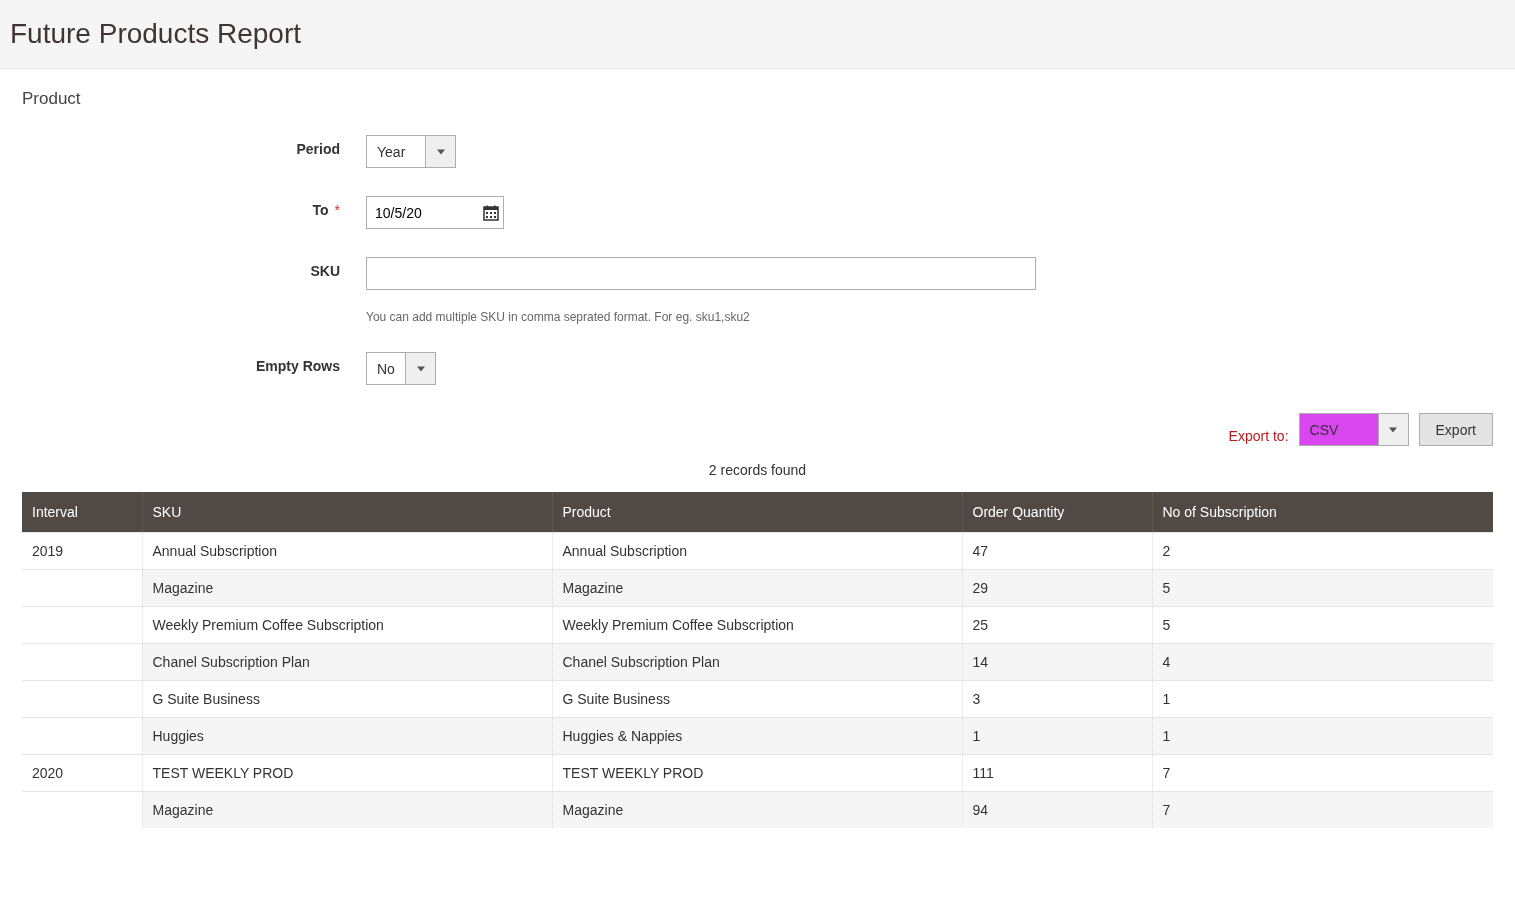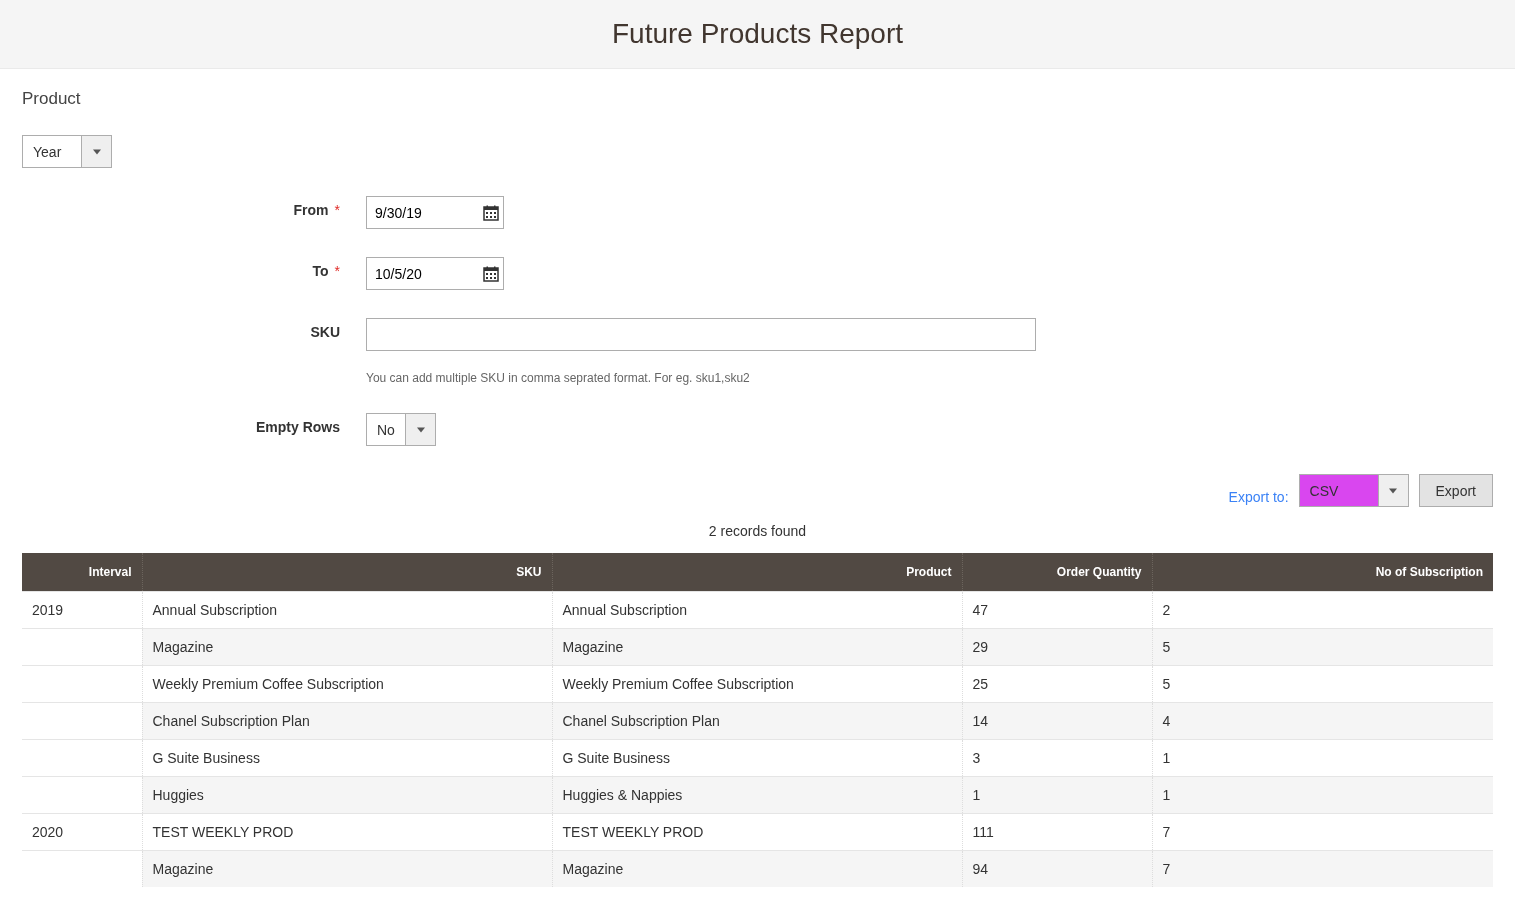--- a/index.html
+++ b/index.html
@@ -1,21 +1,20 @@
 <!DOCTYPE html>
 <html><head>
 <meta charset="utf-8">
 <style>
   * { box-sizing: border-box; }
   html, body { margin:0; padding:0; font-family: Arial, Helvetica, sans-serif; background:#fff; color:#333; }
   .page-header {
     background:#f5f5f5;
     border-bottom:1px solid #eaeaea;
     padding:18px 10px 18px 10px;
-    text-align:center;
   }
   .page-title {
     font-size:28px;
     font-weight:400;
     color:#41362f;
     margin:0;
   }
   .content {
     padding:20px 22px 10px 22px;
   }
@@ -111,21 +110,21 @@
   .export-bar {
     display:flex;
     justify-content:flex-end;
     align-items:center;
     gap:10px;
     margin-top:8px;
     margin-bottom:16px;
   }
   .export-label {
     font-size:14px;
-    color:#3b82f6;
+    color:#b91c1c;
     margin-top:12px;
   }
   .export-select {
     display:flex;
   }
   .export-select .sel {
     border:1px solid #adadad;
     height:33px;
     width:80px;
     padding:0 10px;
@@ -150,23 +149,23 @@
     text-align:center;
   }
   table.report {
     width:100%;
     border-collapse:collapse;
     table-layout:fixed;
   }
   table.report thead th {
     background:#514943;
     color:#fff;
-    font-size:12px;
-    font-weight:700;
-    text-align:right;
+    font-size:14px;
+    font-weight:400;
+    text-align:left;
     padding:12px 10px;
     border-left:1px dotted #6b645d;
   }
   table.report thead th:first-child { border-left:none; }
   table.report tbody td {
     font-size:14px;
     padding:10px 10px;
     color:#333;
     border-left:1px dotted #ddd;
     border-top:1px solid #e5e5e5;
@@ -192,56 +191,33 @@
 
 <div class="page-header">
   <h1 class="page-title">Future Products Report</h1>
 </div>
 
 <div class="content">
 
   <div class="filter-header">Product</div>
 
   <div class="form-row">
+    <div class="form-label">Period</div>
     <div class="form-control">
       <div class="select-wrap">
         <div class="select-main">Year</div>
         <div class="select-btn">
           <svg viewBox="0 0 10 6">
               <path d="M0 0 L10 0 L5 6 Z"></path>
             </svg>
         </div>
       </div>
     </div>
   </div>
 
-  <div class="form-row">
-    <div class="form-label">
-      <span>From</span><span class="required-star">*</span>
-    </div>
-    <div class="form-control">
-      <div class="date-wrap">
-        <input type="text" value="9/30/19" style="">
-        <div class="date-icon">
-          <svg viewBox="0 0 16 16">
-            <rect x="1" y="2" width="14" height="13" fill="none" stroke="#333" stroke-width="1.5"></rect>
-            <rect x="1" y="2" width="14" height="3" fill="#333"></rect>
-            <rect x="3.5" y="0.5" width="1.5" height="3" fill="#333"></rect>
-            <rect x="11" y="0.5" width="1.5" height="3" fill="#333"></rect>
-            <rect x="3" y="7" width="2" height="2" fill="#333"></rect>
-            <rect x="7" y="7" width="2" height="2" fill="#333"></rect>
-            <rect x="11" y="7" width="2" height="2" fill="#333"></rect>
-            <rect x="3" y="11" width="2" height="2" fill="#333"></rect>
-            <rect x="7" y="11" width="2" height="2" fill="#333"></rect>
-            <rect x="11" y="11" width="2" height="2" fill="#333"></rect>
-          </svg>
-        </div>
-      </div>
-    </div>
-  </div>
 
   <div class="form-row">
     <div class="form-label">
       <span>To</span><span class="required-star">*</span>
     </div>
     <div class="form-control">
       <div class="date-wrap">
         <input type="text" value="10/5/20" style="">
         <div class="date-icon">
           <svg viewBox="0 0 16 16">

